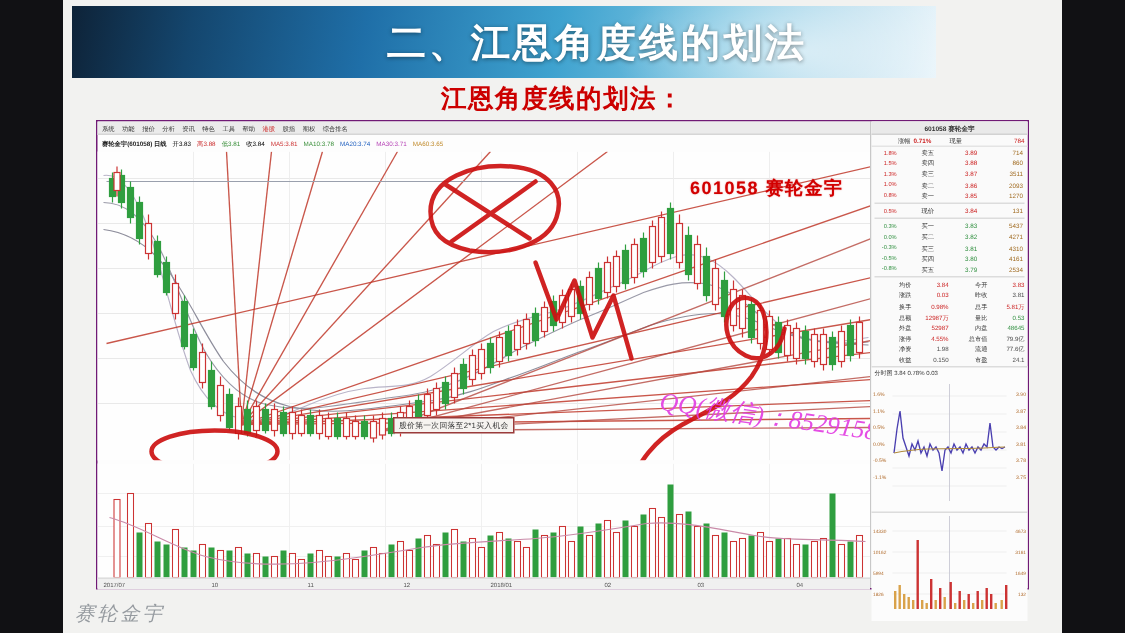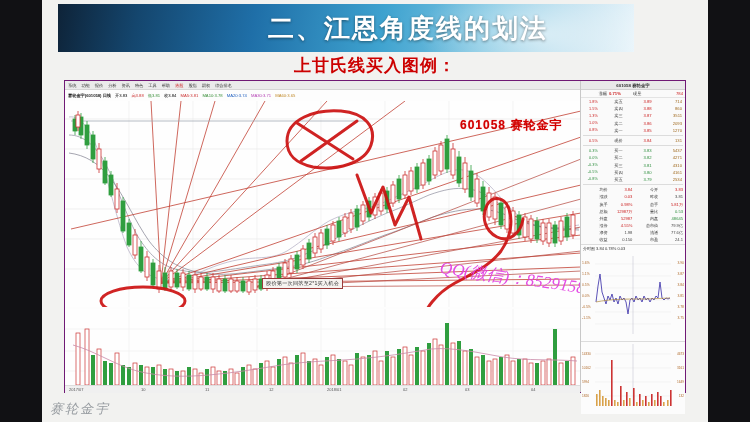--- a/index.html
+++ b/index.html
@@ -7,21 +7,21 @@
   .stage{position:relative;width:750px;height:422px;background:#0d0d0f;overflow:hidden;}
 
   
   .lb{position:absolute;top:0;bottom:0;background:#111114;}
   .lb.left{left:0;width:42px;}
   .lb.right{right:0;width:42px;}
 
   .slide{position:absolute;left:42px;top:0;width:666px;height:422px;background:#f2f2f0;overflow:hidden;}
 
   
-  .titlebar{position:absolute;left:16px;top:4px;width:576px;height:48px;
+  .titlebar{position:absolute;left:6px;top:4px;width:576px;height:48px;
     background:linear-gradient(100deg,#0e2338 0%,#14466e 14%,#1f6fa8 34%,#3ea2cf 56%,#7fc6e2 74%,#bfe0ef 90%,#e8f4fa 100%);
     overflow:hidden;}
   .titlebar .glow{position:absolute;right:-40px;top:-30px;width:260px;height:120px;
     background:radial-gradient(ellipse at center,rgba(255,255,255,.55),rgba(255,255,255,0) 68%);}
   .title-text{position:absolute;left:0;top:0;width:666px;height:48px;display:flex;align-items:center;
     justify-content:center;color:#fff;font-size:26px;font-weight:bold;letter-spacing:2px;
     text-shadow:0 1px 3px rgba(0,0,0,.45);padding-left:34px;box-sizing:border-box;}
 
   .subtitle{position:absolute;left:0;top:53px;width:666px;height:24px;display:flex;align-items:center;
     justify-content:center;color:#cc0000;font-size:17px;font-weight:bold;letter-spacing:1px;}
@@ -97,21 +97,21 @@
 
   <div class="lb left"></div>
   <div class="lb right"></div>
 
   <div class="slide">
 
     <div class="titlebar">
       <div class="glow"></div>
       <div class="title-text">二、江恩角度线的划法</div>
     </div>
-    <div class="subtitle">上甘氏线买入图例：</div>
+    <div class="subtitle">江恩角度线的划法：</div>
 
     <div class="app">
 
       <div class="app-left">
 
         <div class="menubar">
           <span class="m">系统</span>
           <span class="m">功能</span>
           <span class="m">报价</span>
           <span class="m">分析</span>

